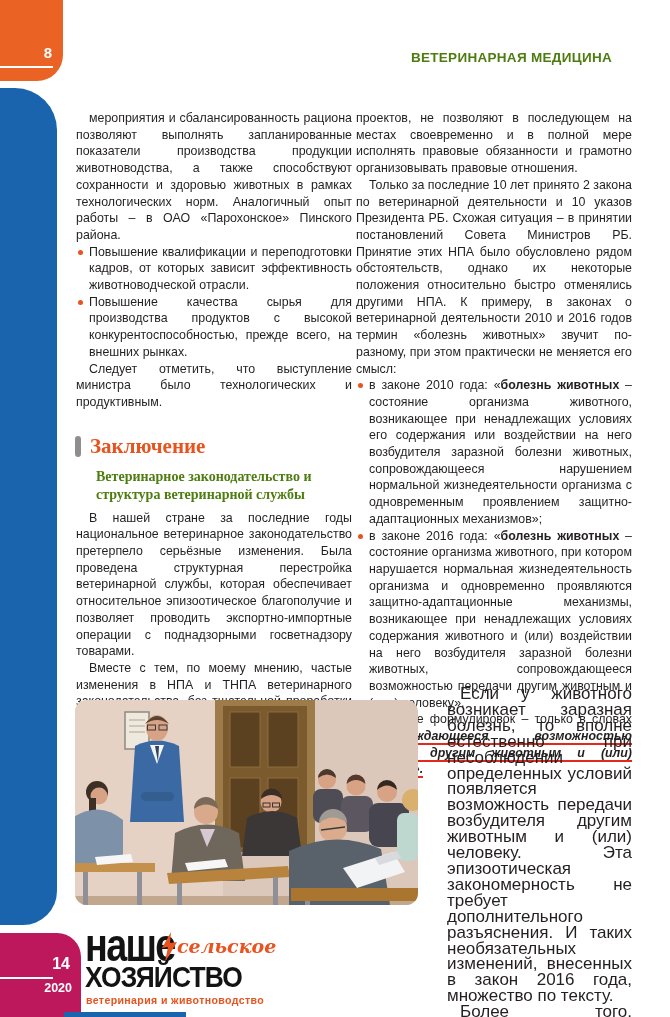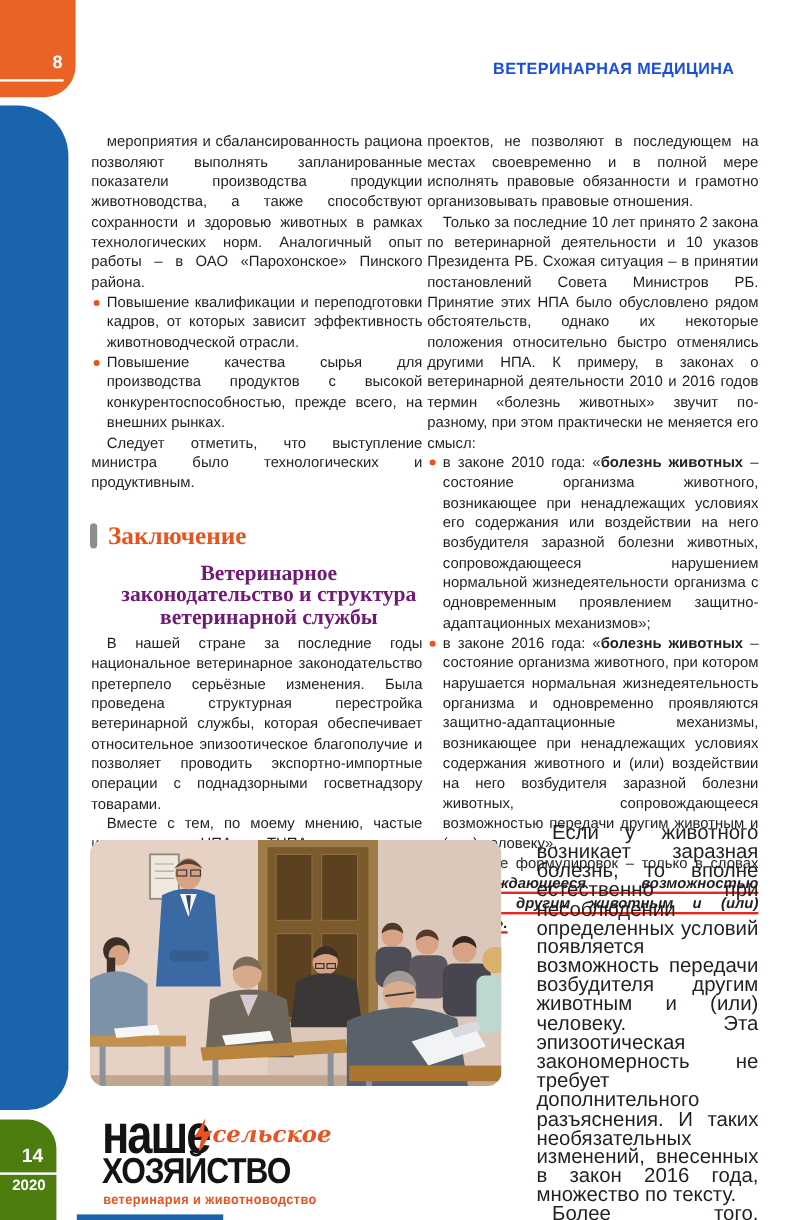--- a/index.html
+++ b/index.html
@@ -6,44 +6,44 @@
   .page{position:relative;width:670px;height:1017px;background:#ffffff;margin:0 auto;
         overflow:hidden;font-family:"Liberation Sans",sans-serif;color:#231f20;
         -webkit-hyphens:auto;hyphens:auto;}
   
   .tab-top{position:absolute;left:0;top:0;width:63px;height:81px;background:#ea6325;
            border-radius:0 0 26px 0;}
   .tab-top .num{position:absolute;right:11px;top:44px;color:#fff;font-weight:bold;font-size:15px;}
   .tab-top .rule{position:absolute;left:0;top:66px;width:53px;height:2px;background:#fff;}
   .sidebar-blue{position:absolute;left:0;top:88px;width:57px;height:837px;background:#1a63ad;
                 border-radius:0 42px 34px 0;}
-  .tab-bottom{position:absolute;left:0;top:933px;width:47px;height:84px;background:#4d7c0f;
+  .tab-bottom{position:absolute;left:0;top:933px;width:81px;height:84px;background:#be185d;
               border-radius:0 24px 0 0;}
   .tab-bottom .num{position:absolute;right:11px;top:22px;color:#fff;font-weight:bold;font-size:16px;}
   .tab-bottom .rule{position:absolute;left:0;top:44px;width:53px;height:2px;background:#fff;}
   .tab-bottom .year{position:absolute;right:9px;top:48px;color:#fff;font-weight:bold;font-size:12.5px;}
   .strip-blue{position:absolute;left:64px;top:1012px;width:122px;height:5px;background:#1a63ad;}
   
-  .running-head{position:absolute;top:50px;right:58px;color:#1d4ed8;font-weight:bold;
+  .running-head{position:absolute;top:50px;right:58px;color:#4d7c0f;font-weight:bold;
                 font-size:13.5px;letter-spacing:.3px;white-space:nowrap;}
   
   .col{position:absolute;top:110px;text-align:justify;font-size:12.4px;line-height:16.7px;}
   .col-left{left:76px;width:276px;}
   .col-right{left:356px;width:276px;}
   .col p{margin:0;}
   .indent{text-indent:13px;}
   .bullet{position:relative;padding-left:13px;}
   .bullet::before{content:"";position:absolute;left:2px;top:6px;width:5px;height:5px;
                   border-radius:50%;background:#e9531f;}
   .section-heading{display:flex;align-items:center;gap:9px;margin:25px 0 11px -1px;}
   .heading-bar{width:6px;height:21px;border-radius:3px;background:#8e8e90;flex:0 0 auto;}
   .heading-text{font-family:"Liberation Serif",serif;font-weight:bold;font-size:21px;
                 color:#e8531d;line-height:1;}
-  .subheading{font-family:"Liberation Serif",serif;font-weight:bold;font-size:18px;
-              line-height:18.5px;color:#701a75;margin:0 0 5px 20px !important;text-align:center;
+  .subheading{font-family:"Liberation Serif",serif;font-weight:bold;font-size:14px;
+              line-height:18.5px;color:#4d7c0f;margin:0 0 5px 20px !important;text-align:left;
               text-indent:0;}
   .term{font-weight:bold;}
   .quote-red{font-weight:bold;font-style:italic;border-bottom:2px solid #e12a1c;}
   
   .photo{position:absolute;left:75px;top:700px;width:343px;height:205px;border-radius:12px;
          overflow:hidden;}
   .photo svg{display:block;}
   
   .wrap-block{position:absolute;left:447px;top:686px;width:185px;text-align:justify;
               font-size:17px;line-height:15.9px;}

